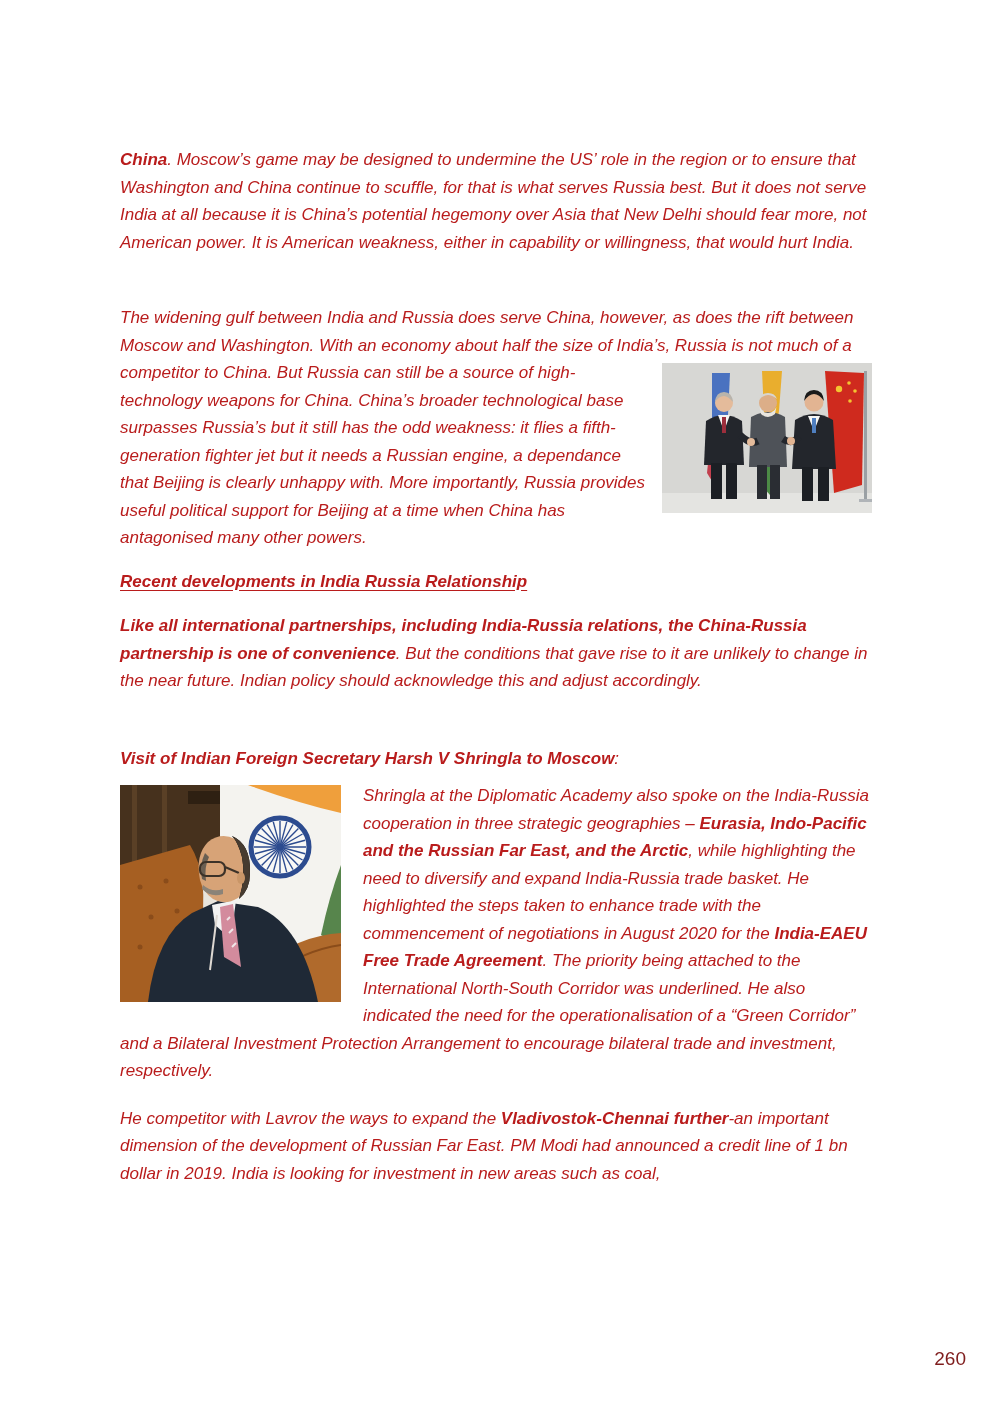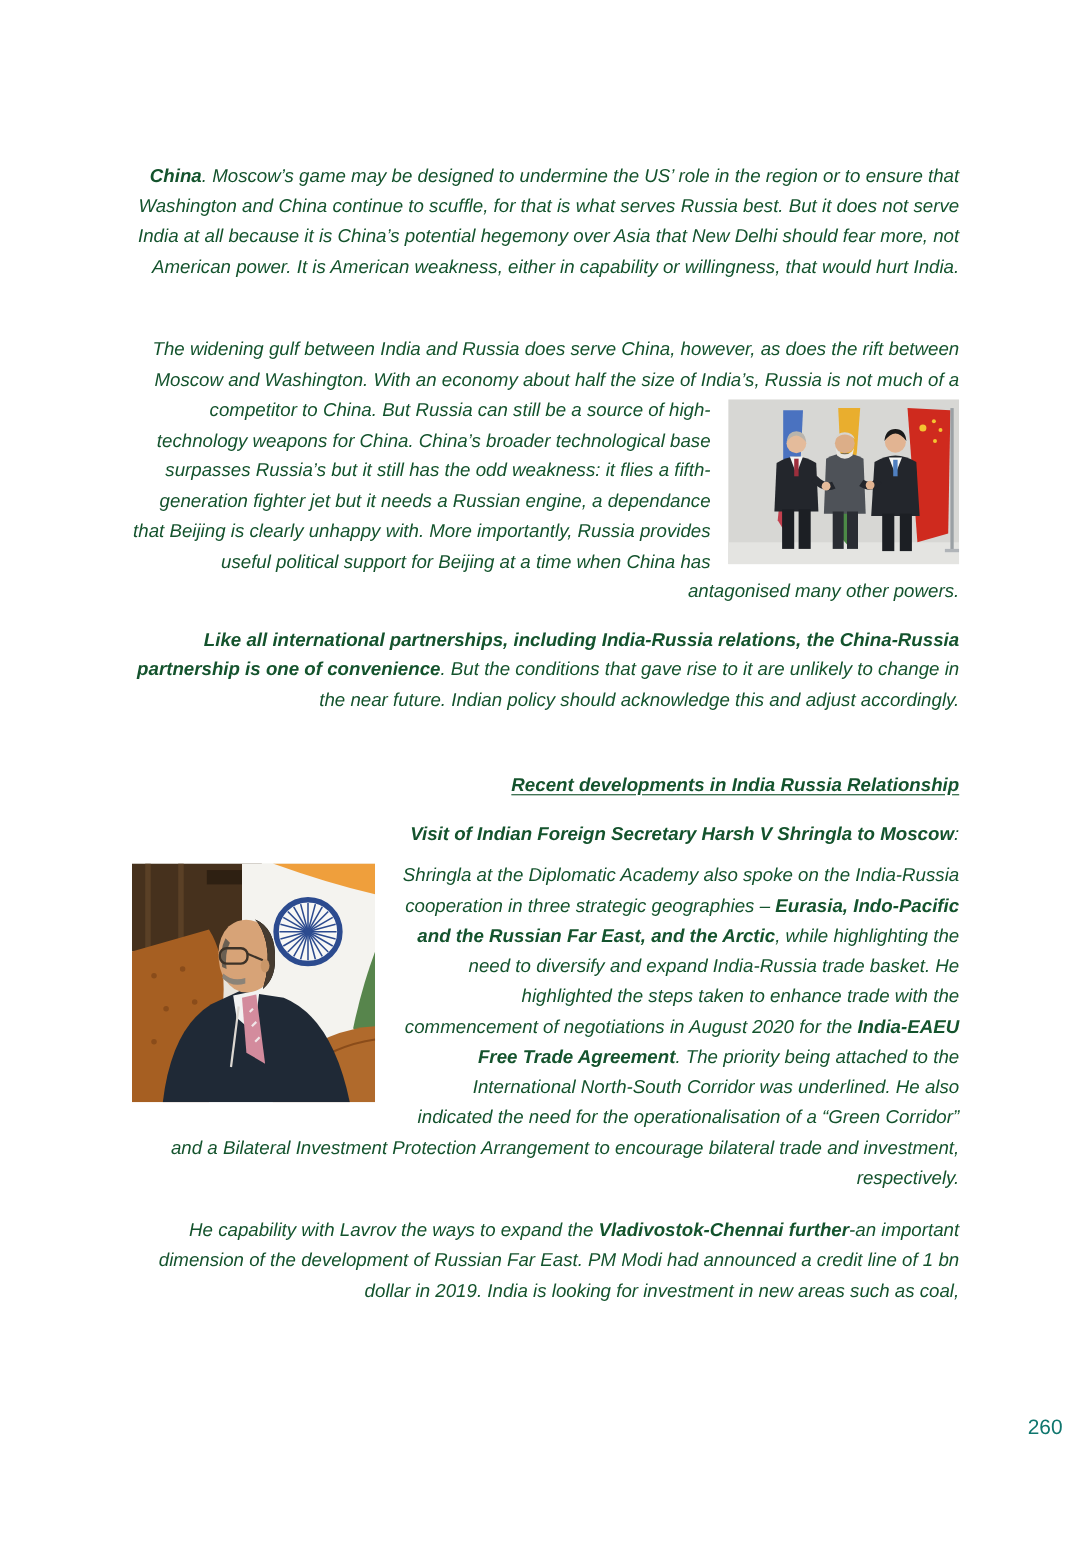--- a/index.html
+++ b/index.html
@@ -4,48 +4,48 @@
 <style>
   * { margin:0; padding:0; box-sizing:border-box; }
   html,body { background:#ffffff; }
   body {
     width:992px; height:1403px; position:relative; overflow:hidden;
     font-family:"Liberation Sans", sans-serif;
   }
   .page { position:absolute; inset:0; background:#ffffff; }
   .content {
     position:absolute; left:120px; top:146px; width:752px;
-    color:#14532d; font-style:italic; font-size:17px; line-height:27.5px;
-    text-align:right;
+    color:#b91c1c; font-style:italic; font-size:17px; line-height:27.5px;
+    text-align:left;
   }
   .para { margin:0; }
   .p1 { margin-bottom:48px; }
   .p2 { margin-bottom:16px; }
   .p3 { margin-bottom:50px; }
   b, .bold { font-weight:bold; }
   .heading {
     font-weight:bold; text-decoration:underline; text-underline-offset:3px;
     margin-bottom:17px; font-size:17px;
   }
-  .subheading { font-weight:bold; margin-bottom:10px;margin-left:48px; }
+  .subheading { font-weight:bold; margin-bottom:10px; }
   .subheading .colon { font-weight:normal; }
   .photo-right {
     float:right; margin:4px 0 8px 16px; display:block;
   }
   .photo-left {
     float:left; margin:3px 22px 8px 0; display:block;
   }
   .photo-right svg, .photo-left svg { display:block; }
   .visit-section { margin-bottom:0; }
   .visit-section::after { content:""; display:block; clear:both; }
   .vpara { margin-bottom:17px; }
   .p4 { margin-top:3px; }
   .page-number {
-    position:absolute; right:26px; top:1288px;
-    font-style:normal; font-size:19px; color:#0f766e;
+    position:absolute; right:26px; top:1348px;
+    font-style:normal; font-size:19px; color:#7f1d1d;
   }
 </style>
 </head>
 <body>
 
 <div class="page">
   <div class="content">
 
     <p class="para p1"><b>China</b><span>. Moscow’s game may be designed to undermine the US’ role in the region or to ensure that Washington and China continue to scuffle, for that is what serves Russia best. But it does not serve India at all because it is China’s potential hegemony over Asia that New Delhi should fear more, not American power. It is American weakness, either in capability or willingness, that would hurt India.</span></p>
 
@@ -96,23 +96,23 @@
           <path d="M142 38 Q143 27 152 27 Q161 27 162 38 Q157 31 152 31 Q147 31 142 38 Z" fill="#1a1a1a"></path>
 
           <path d="M78 72 Q88 82 96 78" stroke="#23262c" stroke-width="7" fill="none"></path>
           <path d="M121 76 Q130 82 137 74" stroke="#23262c" stroke-width="7" fill="none"></path>
           <circle cx="89" cy="79" r="4" fill="#e4bb9b"></circle>
           <circle cx="129" cy="78" r="4" fill="#e2b492"></circle>
         </svg>
       </span>
       <span>not much of a competitor to China. But Russia can still be a source of high-technology weapons for China. China’s broader technological base surpasses Russia’s but it still has the odd weakness: it flies a fifth-generation fighter jet but it needs a Russian engine, a dependance that Beijing is clearly unhappy with. More importantly, Russia provides useful political support for Beijing at a time when China has antagonised many other powers.</span></p>
 
+    <p class="para heading">Recent developments in India Russia Relationship</p>
+
     <p class="para p3"><b>Like all international partnerships, including India-Russia relations, the China-Russia partnership is one of convenience</b><span>. But the conditions that gave rise to it are unlikely to change in the near future. Indian policy should acknowledge this and adjust accordingly.</span></p>
-
-    <p class="para heading">Recent developments in India Russia Relationship</p>
 
     <p class="para subheading"><span>Visit of Indian Foreign Secretary Harsh V Shringla to Moscow</span><span class="colon">:</span></p>
 
     <div class="visit-section">
       <span class="photo-left">
         <svg width="221" height="217" viewBox="0 0 221 217">
           <rect width="221" height="217" fill="#e8e4dc"></rect>
 
           <rect x="0" y="0" width="118" height="80" fill="#46311d"></rect>
           <rect x="12" y="0" width="5" height="80" fill="#5a4026"></rect>
@@ -167,18 +167,18 @@
           <path d="M82 94 Q79 80 85 68 L89 72 Q84 82 86 96 Z" fill="#6a5f52"></path>
           <rect x="80" y="77" width="25" height="14" rx="6" fill="none" stroke="#3c3228" stroke-width="2.2"></rect>
           <line x1="105" y1="82" x2="119" y2="88" stroke="#3c3228" stroke-width="2"></line>
           <path d="M83 100 Q92 108 103 104 L103 109 Q91 113 82 104 Z" fill="#8b8378"></path>
           <ellipse cx="121" cy="93" rx="4" ry="6" fill="#c99668"></ellipse>
         </svg>
       </span>
       <p class="para vpara"><span>Shringla at the Diplomatic Academy also spoke on the India-Russia cooperation in three strategic geographies – </span><b>Eurasia, Indo-Pacific and the Russian Far East, and the Arctic</b><span>, while highlighting the need to diversify and expand India-Russia trade basket. He highlighted the steps taken to enhance trade with the commencement of negotiations in August 2020 for the </span><b>India-EAEU Free Trade Agreement</b><span>. The priority being attached to the International North-South Corridor was underlined. He also indicated the need for the operationalisation of a “Green Corridor” and a Bilateral Investment Protection Arrangement to encourage bilateral trade and investment, respectively.</span></p>
     </div>
 
-    <p class="para p4"><span>He capability with Lavrov the ways to expand the </span><b>Vladivostok-Chennai further</b><span>-an important dimension of the development of Russian Far East. PM Modi had announced a credit line of 1 bn dollar in 2019. India is looking for investment in new areas such as coal,</span></p>
+    <p class="para p4"><span>He competitor with Lavrov the ways to expand the </span><b>Vladivostok-Chennai further</b><span>-an important dimension of the development of Russian Far East. PM Modi had announced a credit line of 1 bn dollar in 2019. India is looking for investment in new areas such as coal,</span></p>
 
   </div>
 
   <div class="page-number">260</div>
 </div>
 
 </body></html>

